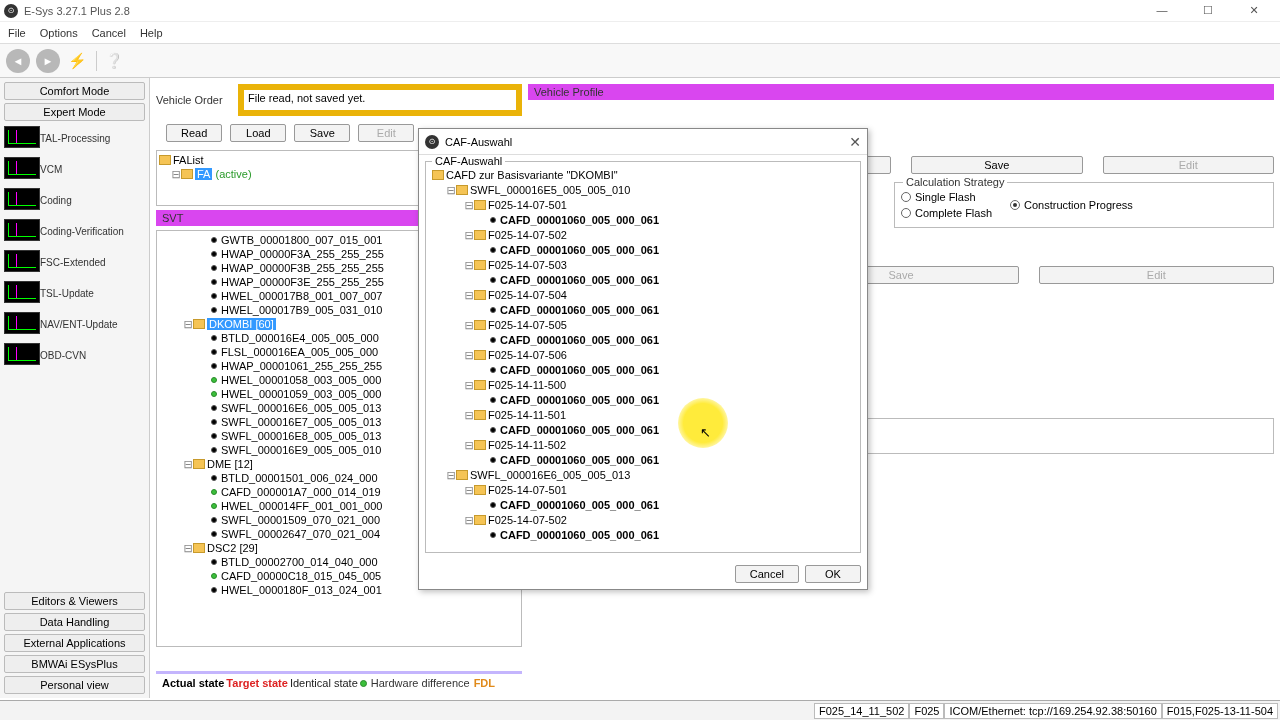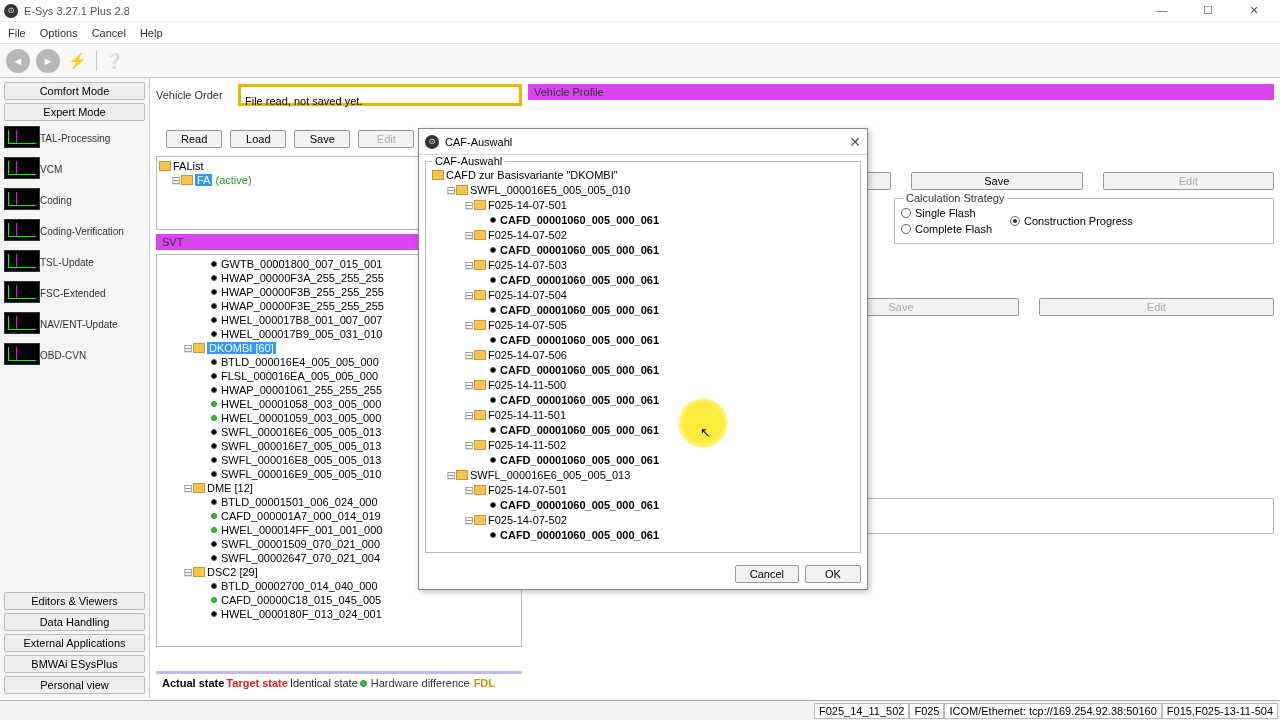--- a/index.html
+++ b/index.html
@@ -19,22 +19,22 @@
 .sb-mod { display: flex; align-items: center; padding: 2px 0 4px; }
 .sb-mod .modicon { width: 36px; height: 22px; background: #000; border: 1px solid #333; position: relative; }
 .sb-mod .modicon::after { content:""; position:absolute; inset:3px; border-left:1px solid #0f0; border-bottom:1px solid #0f0; }
 .sb-mod .modicon::before { content:""; position:absolute; inset:3px; background: linear-gradient(90deg, transparent 30%, #f0f 30%, #f0f 32%, transparent 32%, transparent 60%, #0ff 60%, #0ff 62%, transparent 62%);}
 .sb-mod .modlabel { font-size: 10px; color: #333; margin-top: 2px; }
 .content { flex: 1; padding: 6px; display: flex; gap: 6px; position: relative; }
 .col-left { width: 366px; display: flex; flex-direction: column; gap: 4px; }
 .col-right { flex: 1; display: flex; flex-direction: column; gap: 4px; }
 .field-row { display: flex; align-items: center; gap: 6px; }
 .field-row label { width: 76px; color: #333; }
-.field-row .txtbox { flex: 1; border: 3px solid #eab308; background: #fff; padding: 8px 4px; height: 20px; }
-.btnrow { display: flex; gap: 8px; margin-top: 20px; margin-bottom: 4px;}
+.field-row .txtbox { flex: 1; border: 6px solid #eab308; background: #fff; padding: 2px 4px; height: 32px; }
+.btnrow { display: flex; gap: 8px; margin-top: 4px; margin-bottom: 4px;}
 .btn { border: 1px solid #999; background: #f3f3f3; padding: 2px 14px; border-radius: 2px; min-width:56px;text-align:center;}
 .btn.disabled { color: #aaa; }
 .btn.primary { border-color: #2d7abf; background:#fff; color:#000;}
 .panel { border: 1px solid #bbb; background: #fff; }
 .panel-head { padding: 2px 6px; color: #333; background:#d946ef; }
 .tree { font-size: 11px; padding: 2px; overflow-y: scroll; }
 .tree .node { white-space: nowrap; line-height: 14px; }
 .guide { display:inline-block; width:10px; text-align:center; color:#888;}
 .foldericon { display:inline-block; width:12px; height:10px; background:#f5c455; border:1px solid #c79a2c; vertical-align:-1px; margin-right:2px;}
 .doticon { display:inline-block; width:6px; height:6px; border-radius:50%; border:1px solid #555;background:#000;vertical-align:1px;margin-right:4px;}
@@ -116,25 +116,25 @@
     <div class="sb-mod">
         <div class="modicon"></div>
         <div class="modlabel">Coding</div>
       </div>
     <div class="sb-mod">
         <div class="modicon"></div>
         <div class="modlabel">Coding-Verification</div>
       </div>
     <div class="sb-mod">
         <div class="modicon"></div>
+        <div class="modlabel">FSC-Extended</div>
+      </div>
+    <div class="sb-mod">
+        <div class="modicon"></div>
         <div class="modlabel">TSL-Update</div>
-      </div>
-    <div class="sb-mod">
-        <div class="modicon"></div>
-        <div class="modlabel">FSC-Extended</div>
       </div>
     <div class="sb-mod">
         <div class="modicon"></div>
         <div class="modlabel">NAV/ENT-Update</div>
       </div>
     <div class="sb-mod">
         <div class="modicon"></div>
         <div class="modlabel">OBD-CVN</div>
       </div>
     <div style="flex:1"></div>
@@ -150,21 +150,21 @@
       <div class="field-row">
         <label>Vehicle Order</label>
         <div class="txtbox">File read, not saved yet.</div>
       </div>
       <div class="btnrow" style="padding-left:10px;">
         <div class="btn">Read</div>
         <div class="btn">Load</div>
         <div class="btn">Save</div>
         <div class="btn disabled">Edit</div>
       </div>
-      <div class="panel" style="height:74px;">
+      <div class="panel" style="height:56px;">
         <div class="tree" style="height:100%;overflow:hidden;">
           <div class="node"><span class="foldericon"></span><span>FAList</span></div>
           <div class="node" style="padding-left:12px;"><span class="guide">⊟</span><span class="foldericon" style="background:#f5c455;"></span><span class="selrow">FA</span> <span style="color:#2a9a2a;">(active)</span></div>
         </div>
       </div>
 
       <div class="panel-head">SVT</div>
       <div class="panel tree" style="flex:1;">
         <div class="node" style="padding-left:52px;"><span class="doticon"></span><span>GWTB_00001800_007_015_001</span></div>
         <div class="node" style="padding-left:52px;"><span class="doticon"></span><span>HWAP_00000F3A_255_255_255</span></div>

